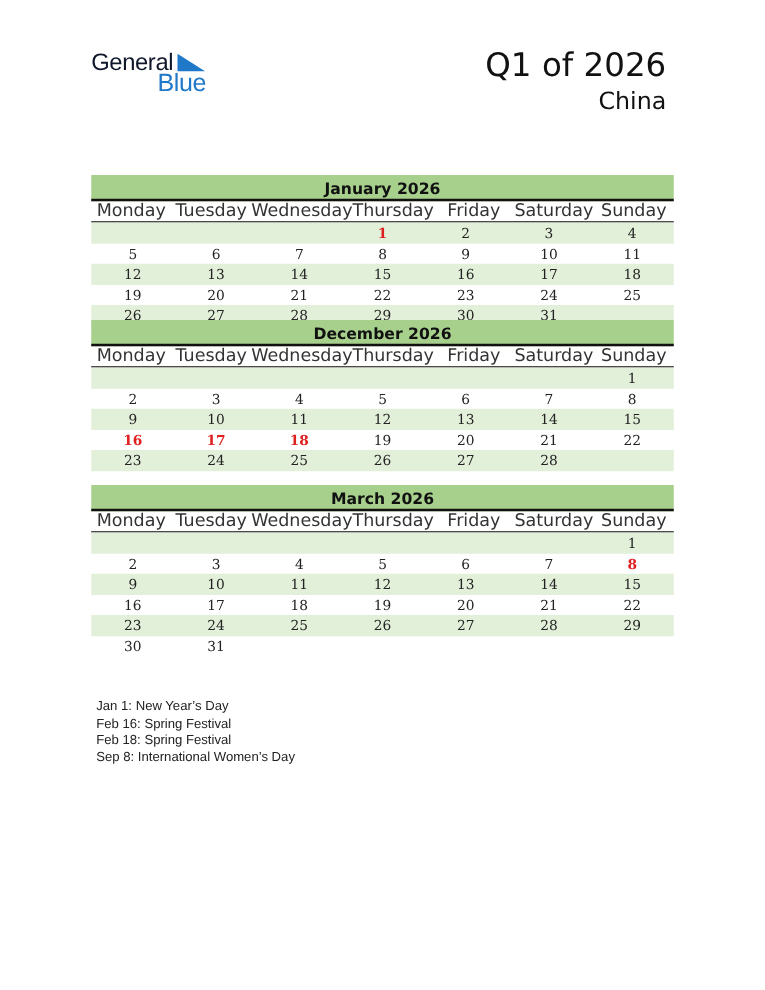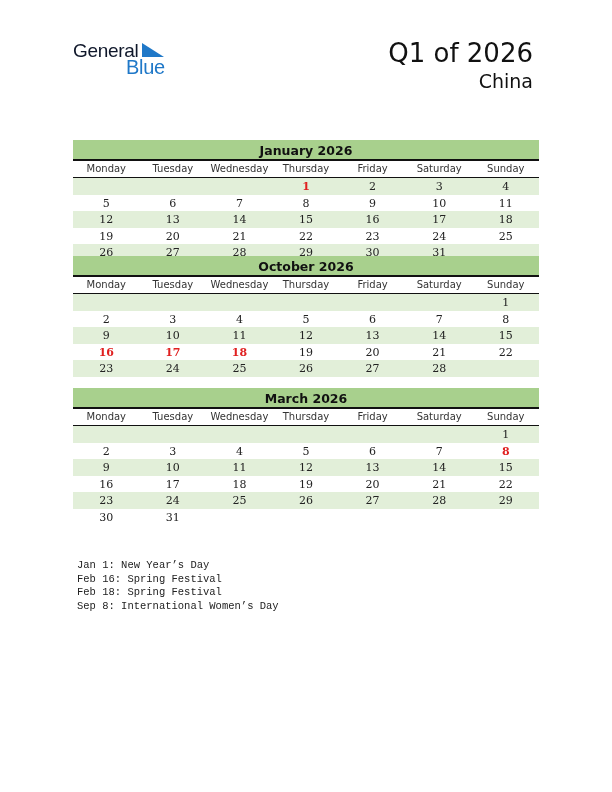--- a/index.html
+++ b/index.html
@@ -7,27 +7,27 @@
   .logo { position:absolute; left:73px; top:40px; width:110px; height:40px; }
   .logo .general { position:absolute; left:0; top:0; font-family:"Liberation Sans", sans-serif; font-size:19px; color:#0f172a; letter-spacing:-0.3px; }
   .logo .blue { position:absolute; left:53px; top:16px; font-family:"Liberation Sans", sans-serif; font-size:20px; color:#1f78c8; letter-spacing:-0.3px; }
   .logo .tri { position:absolute; left:69px; top:3px; width:0; height:0; border-left:22px solid #1f78c8; border-top:14px solid transparent; }
   .title { position:absolute; right:79px; top:38px; font-size:26px; color:#111; text-align:right; }
   .country { position:absolute; right:79px; top:70px; font-size:19px; color:#111; }
 
   .month { position:absolute; left:73px; width:466px; }
   .banner { height:21px; background:#a8d08d; text-align:center; font-weight:bold; font-size:12.5px; line-height:22px; color:#111; border-bottom:2px solid #111; box-sizing:border-box; }
   .hdr { display:flex; height:17px; border-bottom:1.5px solid #111; box-sizing:border-box; }
-  .hdr span { flex:1; text-align:center; font-size:10px; line-height:16px; color:#333; }
+  .hdr span { flex:1; text-align:center; font-size:14px; line-height:16px; color:#333; }
   .row { display:flex; height:16.5px; }
   .row.alt { background:#e2efd9; }
   .row span { flex:1; text-align:center; font-family:"DejaVu Serif", serif; font-size:11px; line-height:17px; color:#222; }
   .row span.hol { color:#e02020; font-weight:bold; }
 
-  .notes { position:absolute; left:77px; top:559px; font-family:Liberation Mono, monospace; font-size:10.5px; line-height:13.7px; color:#222; }
+  .notes { position:absolute; left:77px; top:559px; font-family:Liberation Sans, sans-serif; font-size:10.5px; line-height:13.7px; color:#222; }
 </style>
 </head>
 <body>
 
 <div class="logo">
   <span class="general">General</span>
   <span class="tri"></span>
   <span class="blue">Blue</span>
 </div>
 
@@ -85,21 +85,21 @@
       <span class="day">26</span>
       <span class="day">27</span>
       <span class="day">28</span>
       <span class="day">29</span>
       <span class="day">30</span>
       <span class="day">31</span>
       <span class="day"></span>
     </div>
   </div>
 <div class="month" style="top:256px;">
-    <div class="banner">October 2026</div>
+    <div class="banner">December 2026</div>
     <div class="hdr">
       <span>Monday</span>
       <span>Tuesday</span>
       <span>Wednesday</span>
       <span>Thursday</span>
       <span>Friday</span>
       <span>Saturday</span>
       <span>Sunday</span>
     </div>
     <div class="row alt">

